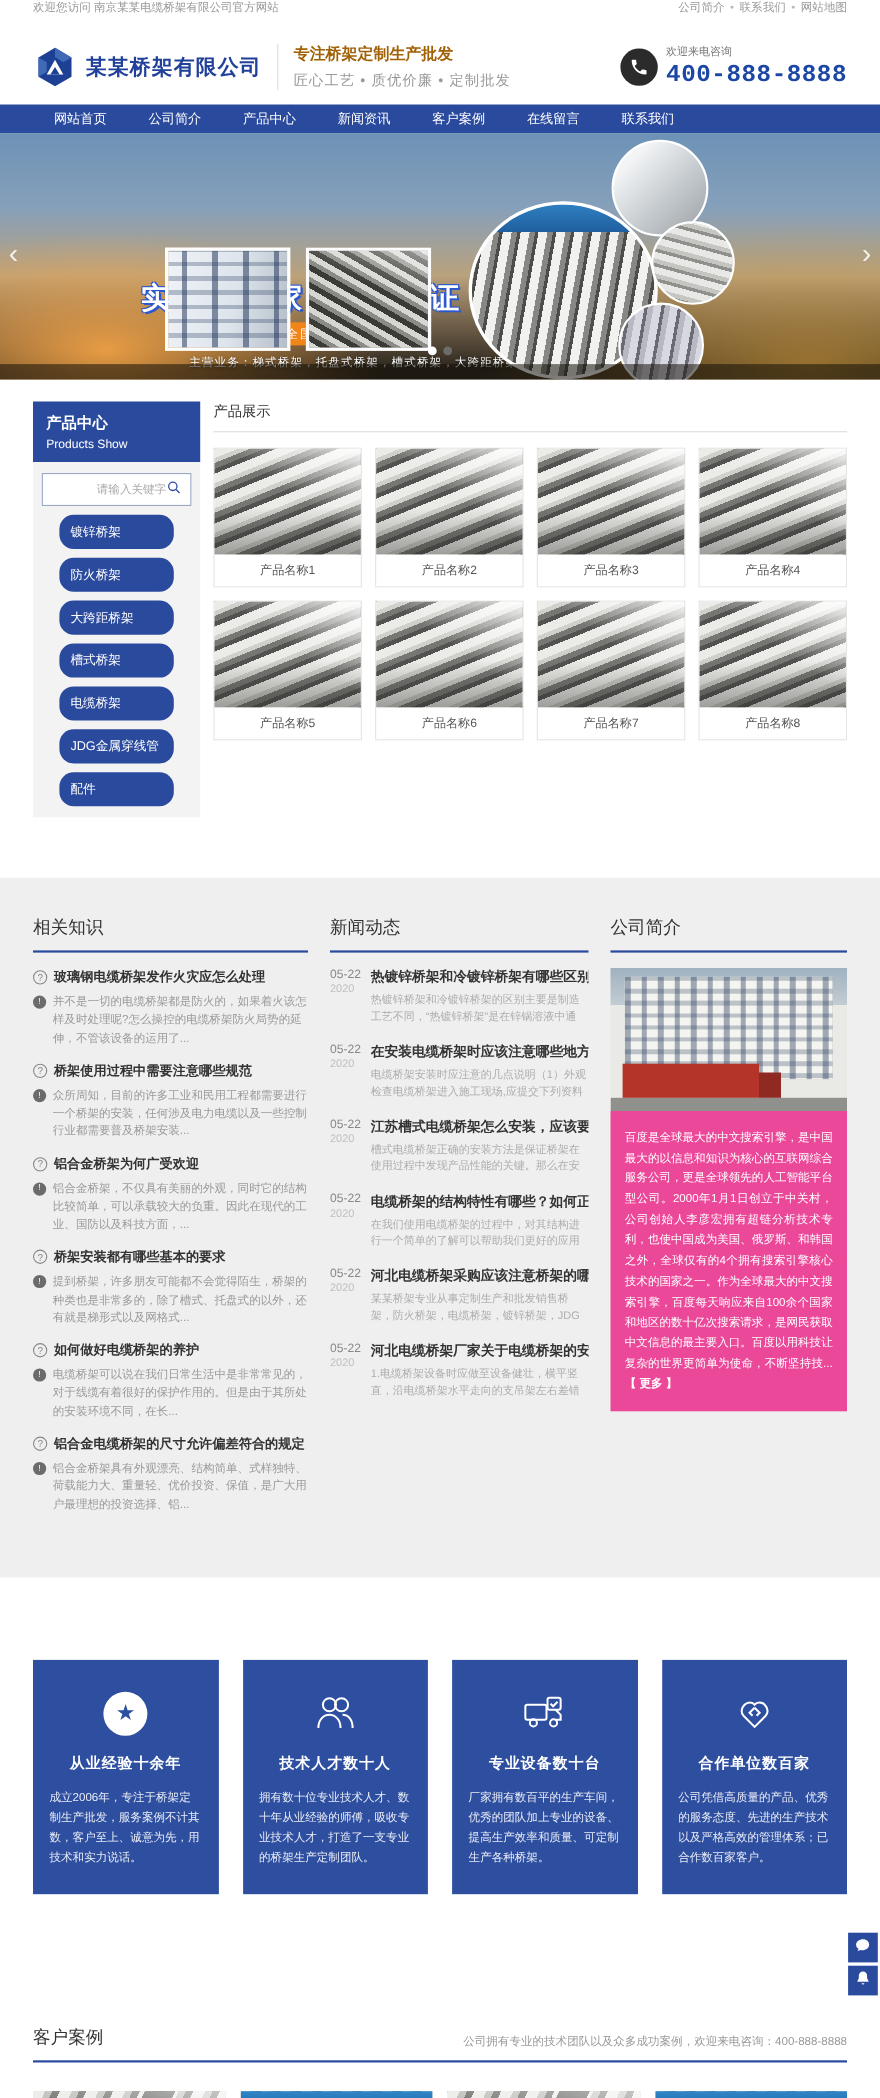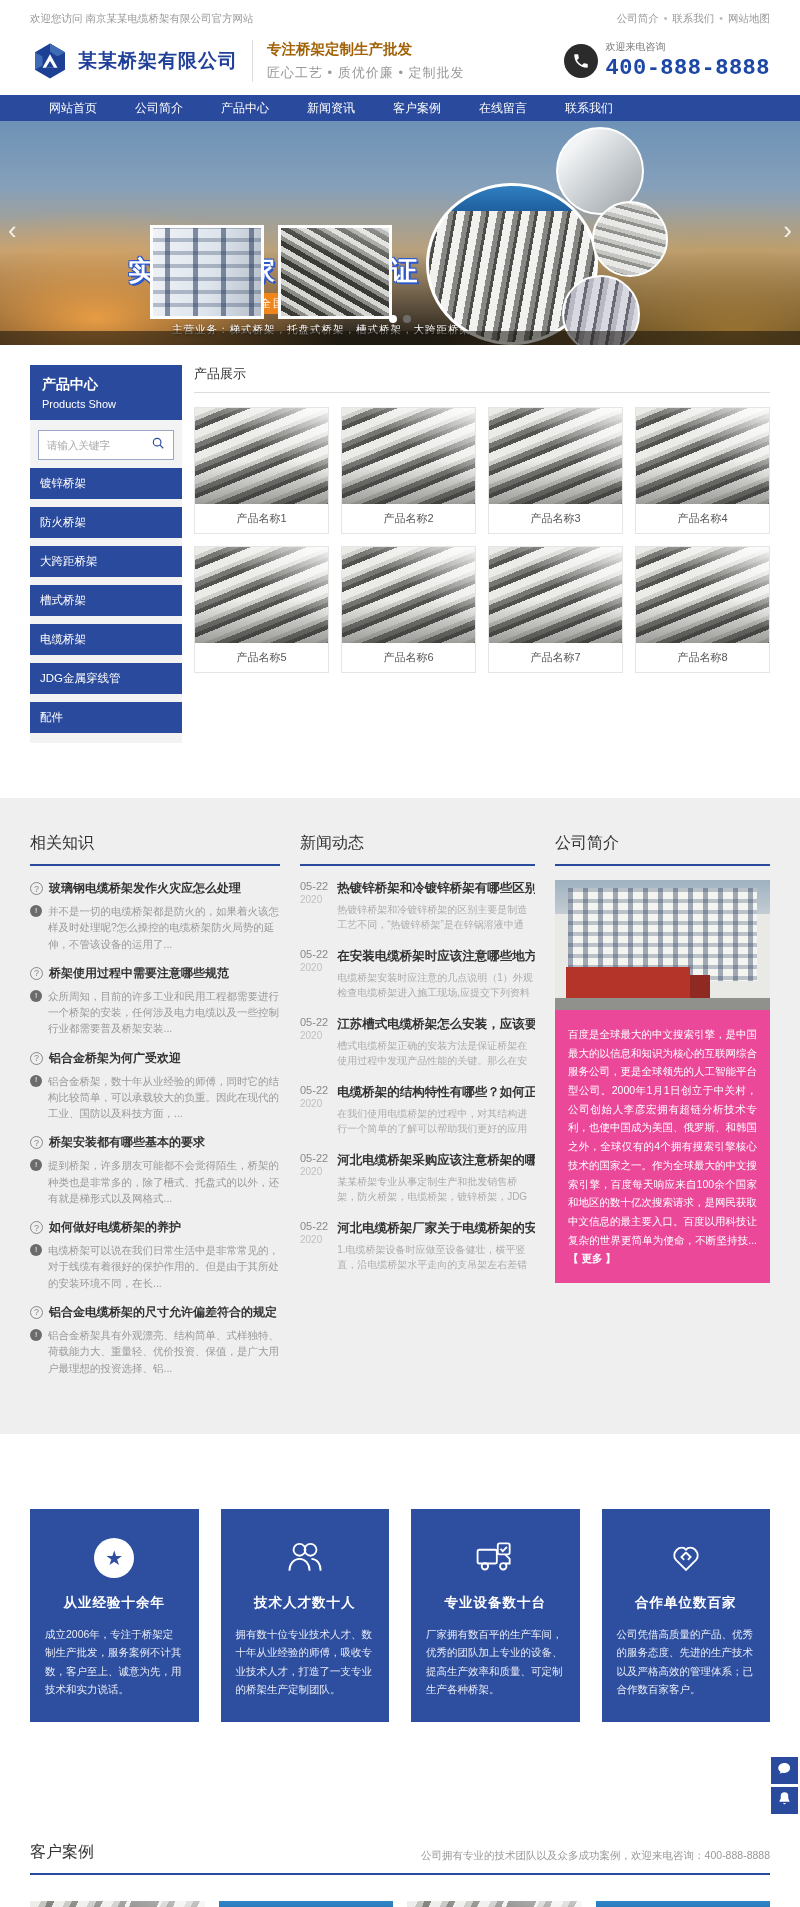--- a/index.html
+++ b/index.html
@@ -1,21 +1,21 @@
 <!DOCTYPE html>
 <html><head>
 <meta charset="utf-8">
 <style>
   * { margin:0; padding:0; box-sizing:border-box; }
   body { width:800px; font-family:"Liberation Sans","DejaVu Sans",sans-serif; background:#fff; color:#333; }
   .page { position:relative; width:800px; overflow:hidden; }
   .container { width:740px; margin:0 auto; }
 
   
-  .topbar { height:26px; display:flex; align-items:flex-end; justify-content:space-between; font-size:10.5px; color:#999; }
+  .topbar { height:26px; display:flex; align-items:flex-start; justify-content:space-between; font-size:10.5px; color:#999; }
   .topbar a { color:#999; text-decoration:none; cursor:pointer; }
   .topbar .sep { margin:0 5px; color:#bbb; }
 
   
   .header { height:69px; display:flex; align-items:center;justify-content:flex-end; }
   .logo-mark { width:40px; height:40px; flex-shrink:0; }
   .company-name { font-size:19px; font-weight:bold; color:#21409a; margin-left:8px; letter-spacing:1px; }
   .h-divider { width:1px; height:42px; background:#ddd; margin:0 14px; }
   .slogan-title { font-size:14.5px; font-weight:bold; color:#a16207; }
   .slogan-sub { font-size:13px; color:#999; margin-top:5px; letter-spacing:1px; }
@@ -71,23 +71,23 @@
   .dot { width:8px; height:8px; border-radius:50%; cursor:pointer; }
   .dot.active { background:#fff; } .dot.idle { background:rgba(120,120,120,.8); }
 
   
   .main-section { display:flex; gap:12px; width:740px; margin:0 auto; padding:20px 0 55px; }
   .sidebar { width:152px; flex-shrink:0; background:#f3f3f3; padding-bottom:10px; }
   .side-head { background:#2a4a9e; color:#fff; padding:11px 12px 10px; }
   .side-head-cn { font-size:14px; font-weight:bold; }
   .side-head-en { font-size:11px; margin-top:4px; }
   .side-search { margin:10px 8px 2px; display:flex; align-items:center; background:#fff; border:1px solid #9aa7c6; height:30px; padding:0 8px; }
-  .side-search input { border:none; outline:none; flex:1; width:60px; font-size:10.5px; color:#333; font-family:inherit; }
+  .side-search input { border:none; outline:none; flex:1; width:60px; font-size:10.5px; color:#333; font-family:inherit;text-align:right; }
   .side-search input::placeholder { color:#aaa; }
-  .cat-btn { display:block; margin:8px 0 0; background:#2a4a9e; color:#fff; font-size:11.5px; padding:8px 10px; text-decoration:none; cursor:pointer; }
+  .cat-btn { display:block; margin:8px 24px 0; background:#2a4a9e; color:#fff; font-size:11.5px; padding:8px 10px; text-decoration:none; cursor:pointer;border-radius:13px; }
   .prod-col { flex:1; }
   .prod-title { font-size:13px; color:#333; padding-bottom:9px; border-bottom:1px solid #ddd; margin-bottom:14px; }
   .prod-grid { display:flex; flex-wrap:wrap; gap:12px; }
   .p-card { width:135px; border:1px solid #e5e5e5; cursor:pointer; background:#fff; }
   .p-img { height:96px;
     background:
       linear-gradient(215deg, rgba(255,255,255,.9), rgba(255,255,255,0) 45%),
       linear-gradient(0deg, rgba(40,40,38,.4), rgba(40,40,38,0) 45%),
       repeating-linear-gradient(158deg, #ebebe8 0 8px, #cfcfcb 8px 12px, #767672 12px 17px, #525250 17px 21px); }
   .p-name { text-align:center; font-size:11px; color:#555; padding:7px 0; }
@@ -312,21 +312,21 @@
               <span>众所周知，目前的许多工业和民用工程都需要进行一个桥架的安装，任何涉及电力电缆以及一些控制行业都需要普及桥架安装...</span>
             </div>
         </div>
         <div class="k-item">
           <div class="k-title">
               <span class="q-icon">?</span>
               <span>铝合金桥架为何广受欢迎</span>
             </div>
           <div class="k-desc">
               <span class="e-icon">!</span>
-              <span>铝合金桥架，数十年从业经验的师傅，同时它的结构比较简单，可以承载较大的负重。因此在现代的工业、国防以及科技方面，...</span>
+              <span>铝合金桥架，不仅具有美丽的外观，同时它的结构比较简单，可以承载较大的负重。因此在现代的工业、国防以及科技方面，...</span>
             </div>
         </div>
         <div class="k-item">
           <div class="k-title">
               <span class="q-icon">?</span>
               <span>桥架安装都有哪些基本的要求</span>
             </div>
           <div class="k-desc">
               <span class="e-icon">!</span>
               <span>提到桥架，许多朋友可能都不会觉得陌生，桥架的种类也是非常多的，除了槽式、托盘式的以外，还有就是梯形式以及网格式...</span>

